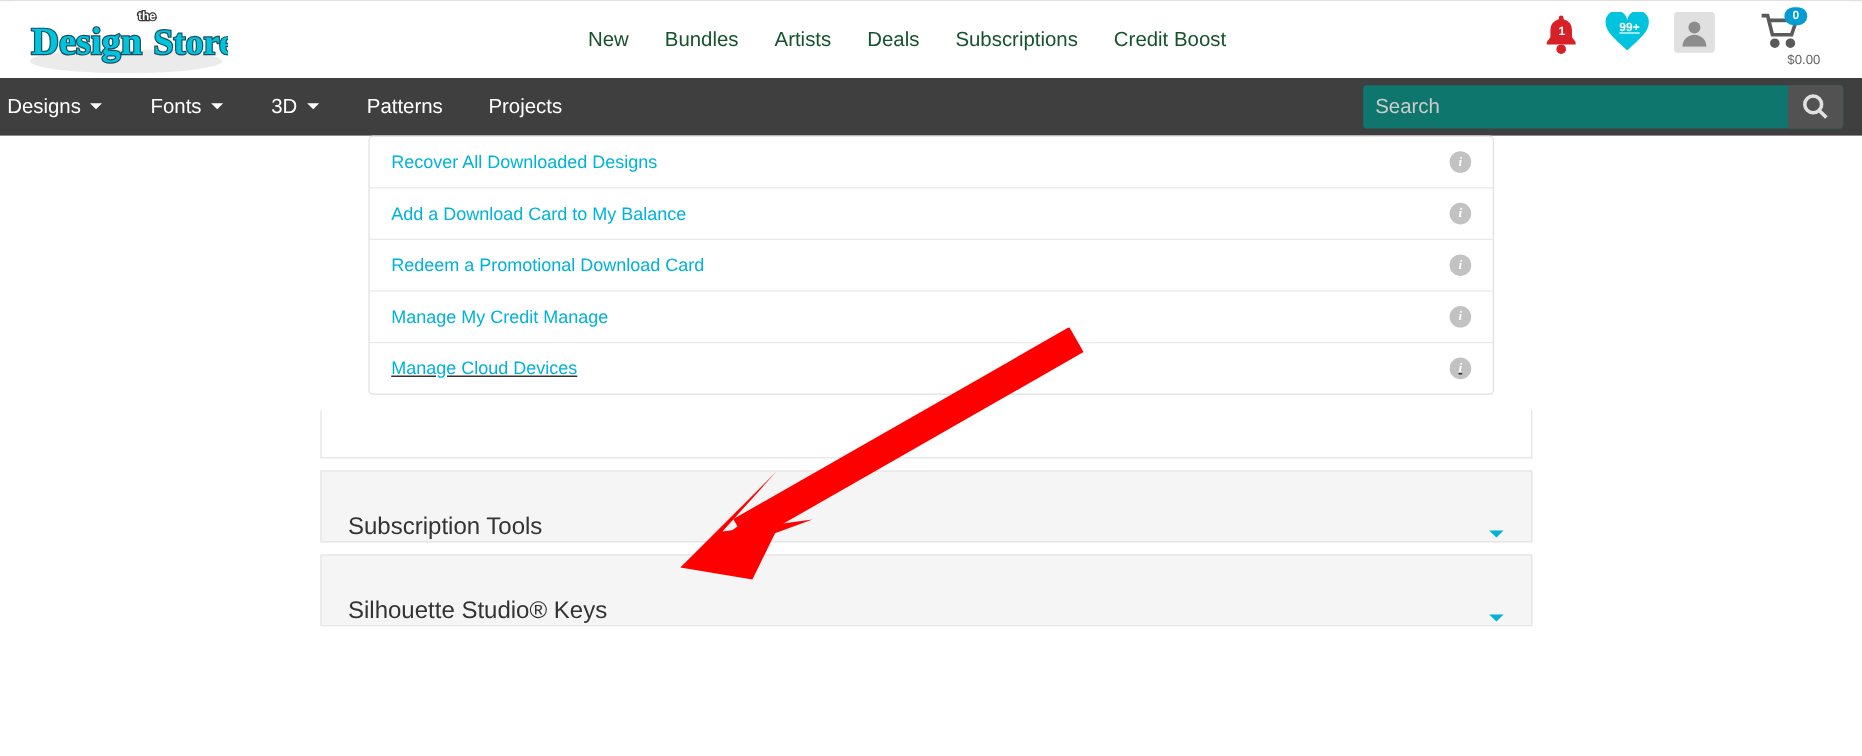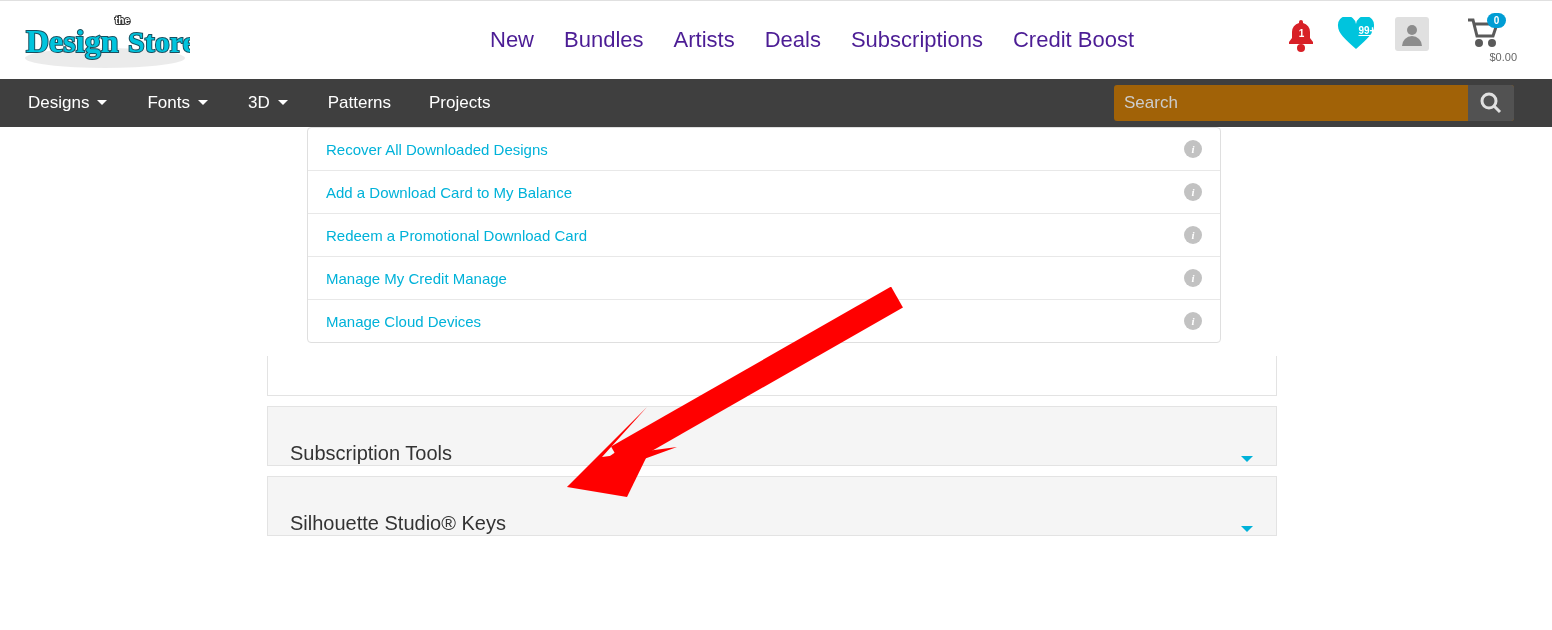--- a/index.html
+++ b/index.html
@@ -1,47 +1,47 @@
 <!DOCTYPE html>
 <html><head>
 <meta charset="utf-8">
 <style>
   * { box-sizing: border-box; margin: 0; padding: 0; }
   body { font-family: Arial, Helvetica, sans-serif; background: #fff; width: 1552px; }
   .top-border { height: 1px; background: #e0e0e0; }
 
-  .header { display: flex; align-items: center; height: 78px; padding: 0 20px; background: #fff; border-radius: 12px; }
+  .header { display: flex; align-items: center; height: 64px; padding: 0 20px; background: #fff; border-radius: 12px; }
   .logo { width: 170px; height: 60px; position: relative; margin-left: 0; }
   .logo-svg { width: 170px; height: 60px; }
 
   .main-nav { display: flex; gap: 30px; margin-left: 300px; }
-  .main-nav a { color: #4c1d95; text-decoration: none; font-size: 22px; cursor: pointer; }
+  .main-nav a { color: #14532d; text-decoration: none; font-size: 17px; cursor: pointer; }
 
   .header-icons { margin-left: auto; display: flex; align-items: flex-start; gap: 20px; padding-right: 15px; }
   .notif-icon { position: relative; width: 32px; height: 36px; cursor: pointer; }
   .heart-icon { position: relative; width: 38px; height: 34px; cursor: pointer; }
   .heart-badge, .notif-badge { font-size: 10px; color: #fff; position: absolute; font-weight: bold; }
   .user-icon { width: 34px; height: 34px; background: #e0e0e0; border-radius: 3px; display: flex; align-items: center; justify-content: center; cursor: pointer; }
   .cart { display: flex; flex-direction: column; align-items: center; cursor: pointer; }
   .cart-icon { position: relative; width: 34px; height: 30px; }
   .cart-count { position: absolute; top: -4px; right: -6px; background: #009dd4; color: #fff; border-radius: 10px; font-size: 10px; padding: 2px 7px; font-weight: bold; }
   .cart-total { font-size: 11px; color: #666; margin-top: 4px; margin-left: 40px; }
 
-  .secondary-nav { background: #3f3f3f; height: 48px; display: flex; align-items: center; padding: 0 28px; }
+  .secondary-nav { background: #3f3f3f; height: 48px; display: flex; align-items: center; padding: 0 6px; }
   .secondary-nav-item { color: #fff; font-size: 17px; margin-right: 38px; cursor: pointer; display: flex; align-items: center; font-weight: 500; }
   .chevron-down { margin-left: 6px; }
-  .search-wrap { margin-left: auto; display: flex; align-items: center; background: #a16207; border-radius: 3px; height: 36px; width: 400px; margin-right: 10px; }
+  .search-wrap { margin-left: auto; display: flex; align-items: center; background: #0f766e; border-radius: 3px; height: 36px; width: 400px; margin-right: 10px; }
   .search-input { flex: 1; background: transparent; border: none; outline: none; color: #ccc; font-size: 17px; padding: 0 10px; }
   .search-input::placeholder { color: #ccc; }
   .search-btn { background: #525252; width: 46px; height: 36px; display: flex; align-items: center; justify-content: center; border-radius: 0 3px 3px 0; cursor: pointer; }
 
   .content { width: 1010px; margin-left: 267px; position: relative; }
-  .list-box { border: 1px solid #dfdfdf; border-radius: 4px; margin-left: 40px; margin-right: 56px; margin-top: 0; }
+  .list-box { border: 1px solid #dfdfdf; border-radius: 4px; margin-left: 40px; margin-right: 32px; margin-top: 0; }
   .list-row { display: flex; align-items: center; justify-content: space-between; padding: 12px 18px; border-bottom: 1px solid #e8e8e8; cursor: pointer; }
-  .list-row:last-child { border-bottom: none; }
+  .list-row:last-child { border-bottom: none; text-decoration: underline; }
   .list-link { color: #00b2d9; font-size: 15px; text-decoration: none; }
   .info-icon { width: 18px; height: 18px; background: #c2c2c2; border-radius: 50%; display: flex; align-items: center; justify-content: center; color: #fff; font-size: 11px; font-weight: bold; font-style: italic; font-family: Georgia, serif; }
 
   .top-section-border { border: 1px solid #e3e3e3; border-top: none; height: 40px; margin-top: 13px; }
 
   .accordion { border: 1px solid #e3e3e3; background: #f5f5f5; margin-top: 10px; height: 60px; display: flex; align-items: flex-end; justify-content: space-between; padding: 0 22px; cursor: pointer; }
   .accordion-title { font-size: 20px; color: #333; font-weight: 500; }
   .accordion-caret { color: #00b2d9; }
 
   .arrow-overlay { position: absolute; top: 160px; left: 260px; pointer-events: none; }
@@ -75,21 +75,21 @@
       <svg viewBox="0 0 32 36" width="32" height="36">
         <path d="M16 3 a2 2 0 0 1 2 2 v1 a9 9 0 0 1 7 9 v6 l3 4 v2 H4 v-2 l3-4 v-6 a9 9 0 0 1 7-9 v-1 a2 2 0 0 1 2-2 z" fill="#d82027"></path>
         <circle cx="16" cy="31" r="4" fill="#d82027"></circle>
       </svg>
       <span class="notif-badge" style="top:11px; left:0; right:0; text-align:center;">1</span>
     </div>
     <div class="heart-icon">
       <svg viewBox="0 0 38 34" width="38" height="34">
         <path d="M19 32 C8 22 1 16 1 9 a9 9 0 0 1 18-2 a9 9 0 0 1 18 2 c0 7-7 13-18 23 z" fill="#00c4dd"></path>
       </svg>
-      <span class="heart-badge" style="top:8px; left:12px; right:0; text-align:right;text-decoration:underline;">99+</span>
+      <span class="heart-badge" style="top:8px; left:12px; right:0; text-align:left;text-decoration:underline;">99+</span>
     </div>
     <div class="user-icon">
       <svg viewBox="0 0 24 24" width="24" height="24" fill="#8c8c8c">
         <circle cx="12" cy="8" r="5"></circle>
         <path d="M2 24 a10 10 0 0 1 20 0 z"></path>
       </svg>
     </div>
     <div class="cart">
       <div class="cart-icon">
         <svg viewBox="0 0 34 30" width="34" height="30" fill="none" stroke="#5a5a5a" stroke-width="3">

